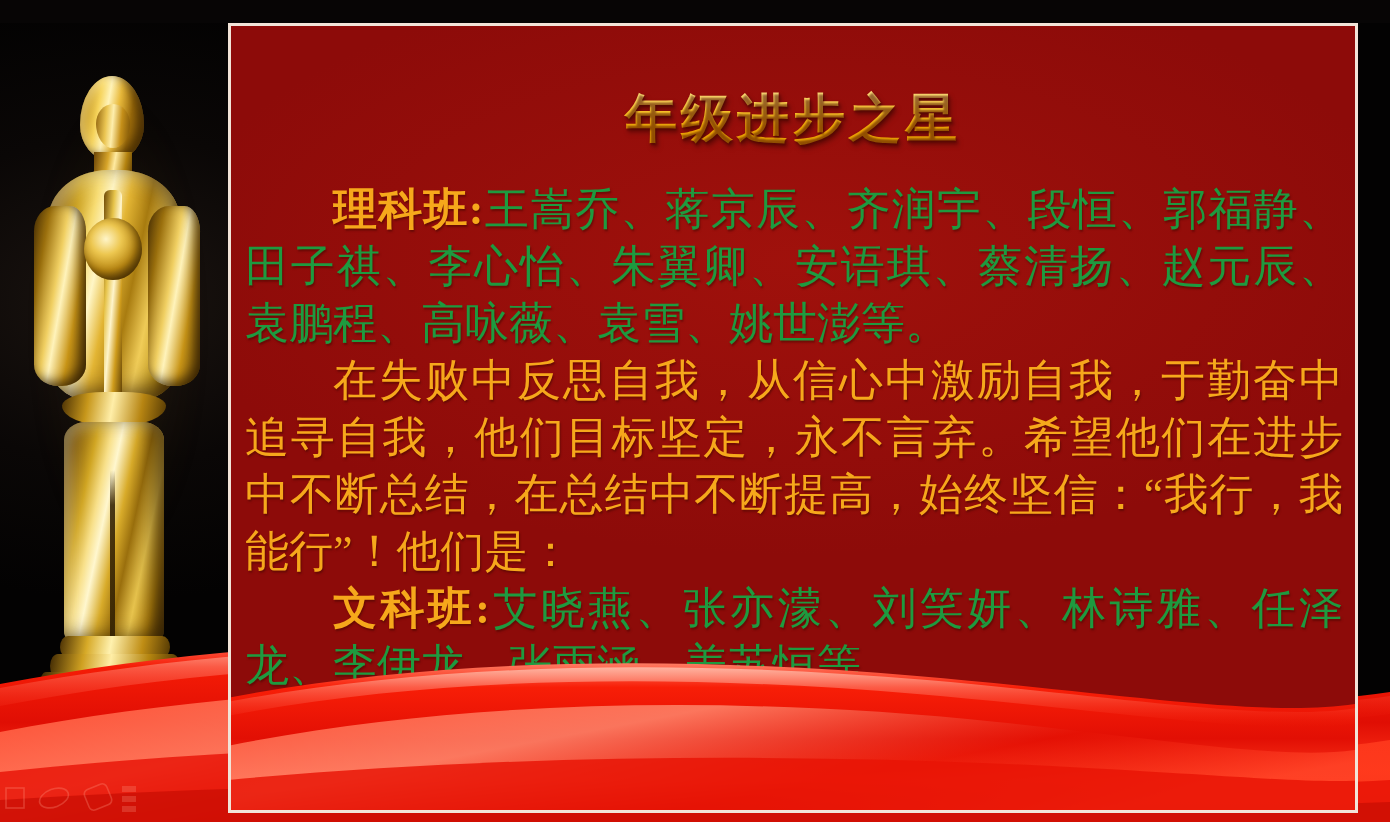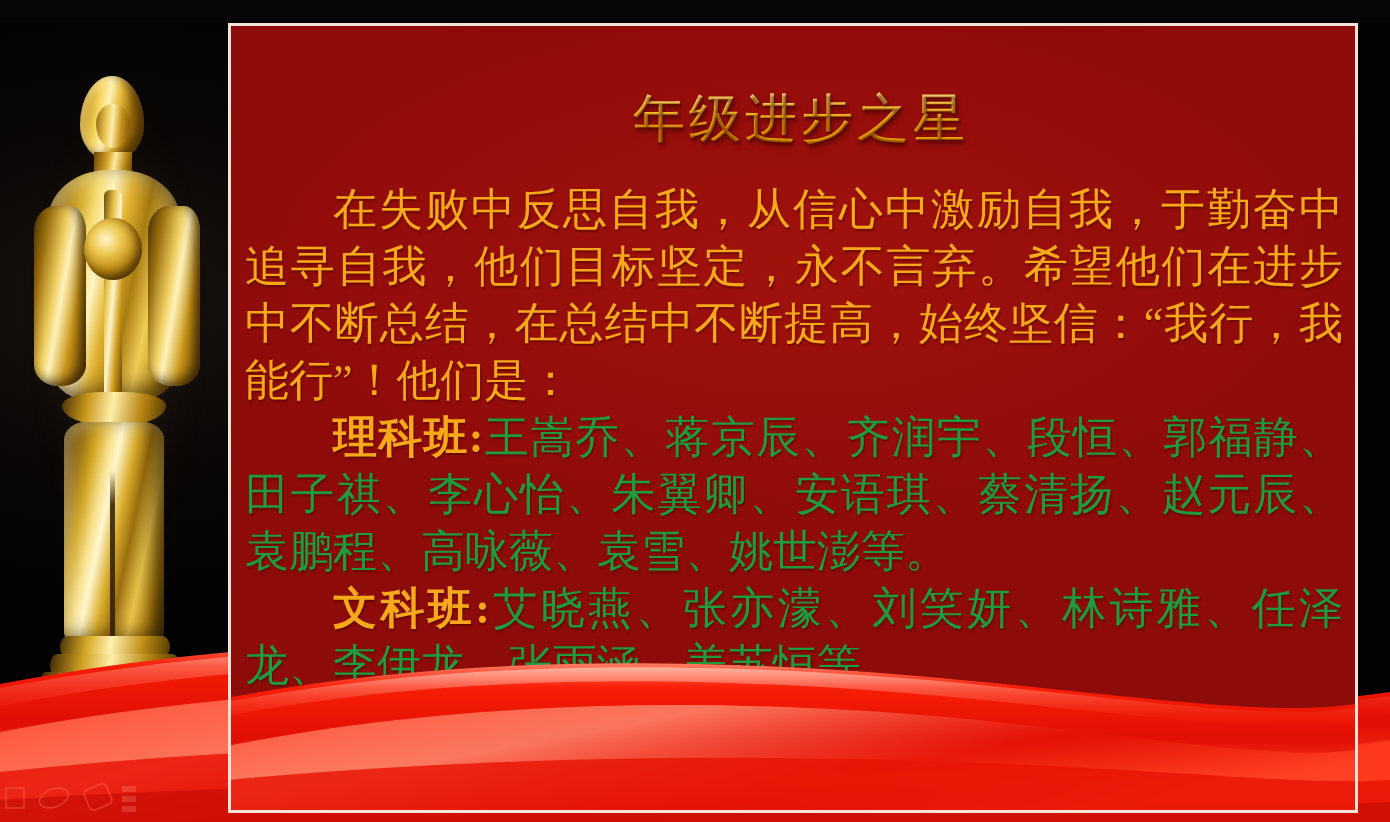--- a/index.html
+++ b/index.html
@@ -187,25 +187,25 @@
   .panel-ribbon {
     position: absolute;
     left: -4px; bottom: -4px;
     width: 1140px; height: 160px;
     pointer-events: none;
   }
 
   
   .title {
     position: absolute;
-    left: 8px; top: 58px;
+    left: 0; top: 58px;
     width: 100%;
     text-align: center;
     font-family: "DejaVu Sans", "Liberation Sans", sans-serif;
-    font-weight: normal;
+    font-weight: bold;
     font-size: 52px;
     letter-spacing: 4px;
     color: #f2b705;
     background: linear-gradient(180deg,#ffe9a0 0%,#fbc62b 38%,#f0a704 62%,#e8a302 100%);
     -webkit-background-clip: text;
     background-clip: text;
     -webkit-text-fill-color: transparent;
     text-shadow: 0 2px 0 rgba(90,20,0,.35);
     filter: drop-shadow(2px 3px 2px rgba(60,6,0,.55));
   }
@@ -313,22 +313,22 @@
       <rect x="118" y="26" width="14" height="6" fill="#ffb49c" opacity="0.7"></rect>
     </svg>
   </div>
 
   <div class="panel">
     <div class="panel-sheen"></div>
 
     <div class="title glow">年级进步之星</div>
 
     <div class="body">
+      <p class="para glow"><span class="label">理科班:</span><span class="names">王嵩乔、蒋京辰、齐润宇、段恒、郭福静、田子祺、李心怡、朱翼卿、安语琪、蔡清扬、赵元辰、袁鹏程、高咏薇、袁雪、姚世澎等。</span></p>
       <p class="para glow">在失败中反思自我，从信心中激励自我，于勤奋中追寻自我，他们目标坚定，永不言弃。希望他们在进步中不断总结，在总结中不断提高，始终坚信：“我行，我能行”！他们是：</p>
-      <p class="para glow"><span class="label">理科班:</span><span class="names">王嵩乔、蒋京辰、齐润宇、段恒、郭福静、田子祺、李心怡、朱翼卿、安语琪、蔡清扬、赵元辰、袁鹏程、高咏薇、袁雪、姚世澎等。</span></p>
       <p class="para glow"><span class="label">文科班:</span><span class="names">艾晓燕、张亦濛、刘笑妍、林诗雅、任泽龙、李伊龙、张雨涵、姜苏恒等。</span></p>
     </div>
 
     <div class="panel-ribbon">
       <svg width="1140" height="160" viewBox="0 0 1140 160" preserveAspectRatio="none">
         <defs>
           <linearGradient id="psilkA" x1="0" y1="0" x2="0" y2="1">
             <stop offset="0%" stop-color="#ff7c63"></stop>
             <stop offset="16%" stop-color="#f81e07"></stop>
             <stop offset="50%" stop-color="#e20f04"></stop>

